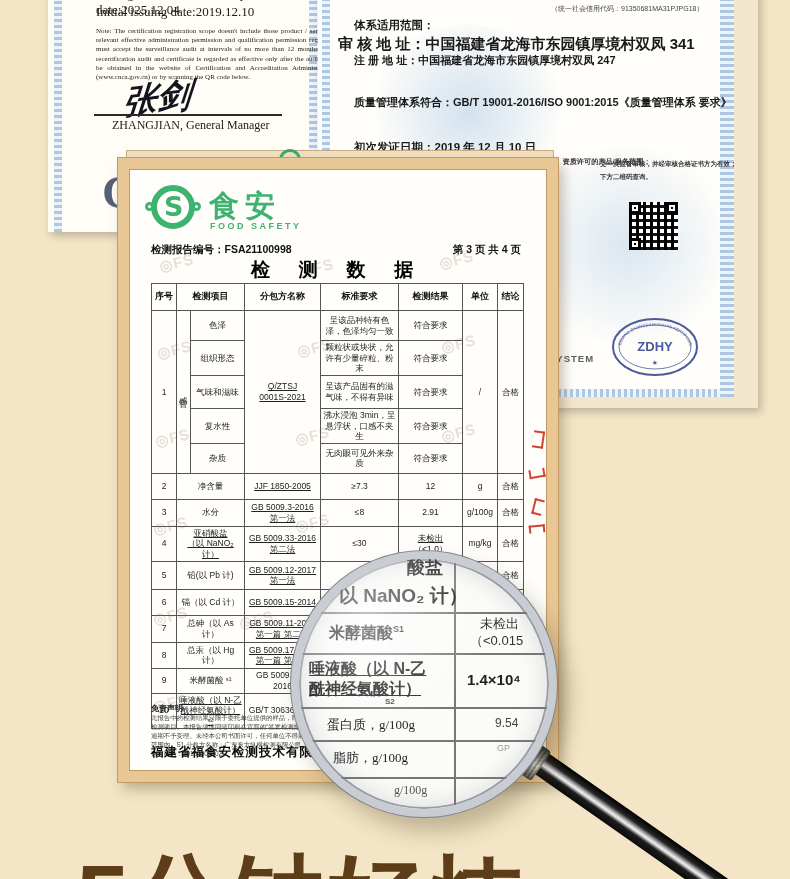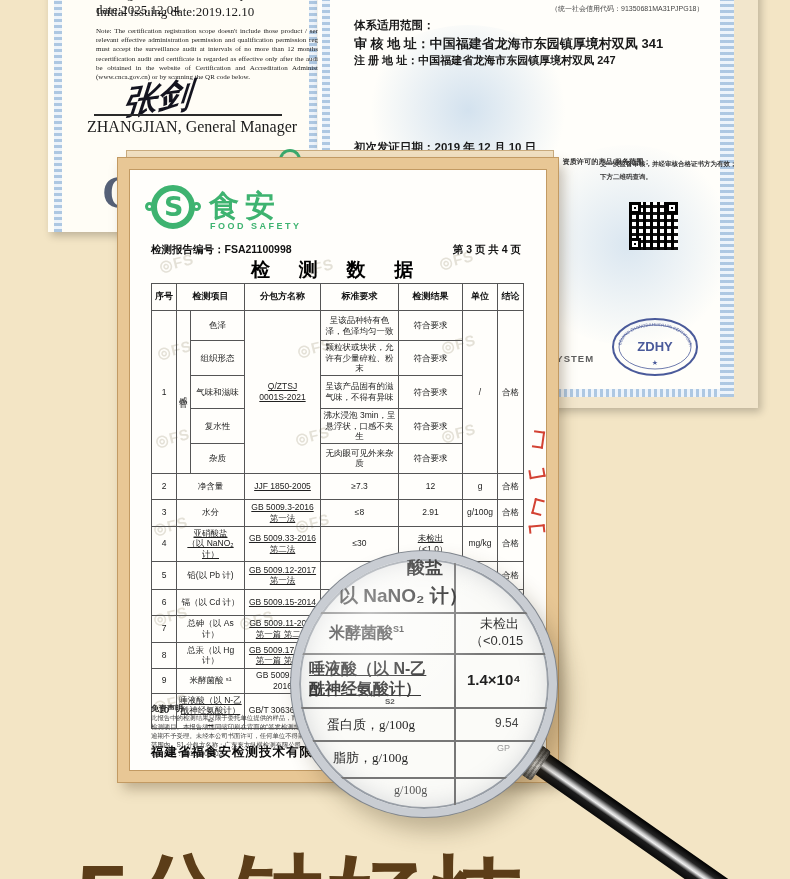--- a/index.html
+++ b/index.html
@@ -72,37 +72,38 @@
 <div id="stage">
 
   <div class="cert cert-l">
     <div class="guill-v" style="left:6px;"></div>
     <div class="guill-v" style="right:3px;"></div>
     <div class="abs eng" style="left:48px;top:6px;font-size:13px;">Issuing date:2022.12.05; expiration date:2025.12.04</div>
     <div class="abs eng" style="left:48px;top:24px;font-size:13px;">Initial issuing date:2019.12.10</div>
     <div class="abs eng" style="left:48px;top:47px;width:222px;font-size:7px;line-height:1.32;text-align:justify;">Note: The certification registration scope doesn't include those product / ser relevant effective administration permission and qualification permission reg must accept the surveillance audit at intervals of no more than 12 months recertification audit and certificate is regarded as effective only after the audi be obtained in the website of Certification and Accreditation Administ (www.cnca.gov.cn) or by scanning the QR code below.</div>
     <div class="abs sig" style="left:75px;top:96px;">张剑</div>
     <div class="sigline" style="left:46px;top:134px;width:188px;"></div>
-    <div class="abs eng" style="left:39px;top:138px;font-size:16px;">ZHANGJIAN, General Manager</div>
+    <div class="abs eng" style="left:64px;top:138px;font-size:12px;">ZHANGJIAN, General Manager</div>
     <div class="abs bigG" style="left:54px;top:186px;">G</div>
   </div>
 
   <div class="cert cert-r">
     <div class="mapblob" style="left:40px;top:60px;width:220px;height:170px;background:radial-gradient(circle,rgba(140,180,220,.38),rgba(140,180,220,0) 70%);"></div>
     <div class="mapblob" style="left:200px;top:180px;width:220px;height:200px;background:radial-gradient(circle,rgba(140,180,220,.32),rgba(140,180,220,0) 70%);"></div>
     <div class="edge-cream" style="right:0;top:0;bottom:0;width:24px;"></div>
     <div class="edge-cream" style="left:0;right:0;bottom:0;height:11px;"></div>
     <div class="guill-v" style="left:4px;bottom:11px;"></div>
     <div class="guill-v" style="right:24px;bottom:11px;width:14px;"></div>
     <div class="guill-h" style="left:12px;right:38px;bottom:11px;"></div>
 
     <div class="abs" style="left:233px;top:39px;font-size:7px;color:#444;">（统一社会信用代码：91350681MA31PJPG18）</div>
     <div class="abs zh" style="left:36px;top:53px;font-size:11.5px;">体系适用范围：</div>
-    <div class="abs zh" style="left:36px;top:70px;font-size:13px;">审 核 地 址：中国福建省龙海市东园镇厚境村双凤 341</div>
+    <div class="abs zh" style="left:20px;top:70px;font-size:15px;">审 核 地 址：中国福建省龙海市东园镇厚境村双凤 341</div>
     <div class="abs zh" style="left:36px;top:88px;font-size:11px;">注 册 地 址：中国福建省龙海市东园镇厚境村双凤 247</div>
+    <div class="abs zh" style="left:36px;top:130px;font-size:11px;">质量管理体系符合：GB/T 19001-2016/ISO 9001:2015《质量管理体系 要求》</div>
     <div class="abs zh" style="left:36px;top:175px;font-size:11.5px;">初次发证日期：2019 年 12 月 10 日</div>
     <div class="abs" style="left:36px;top:192px;font-size:7.2px;font-weight:bold;color:#333;">注：认证注册范围不包括未获得有效的国家规定的相关行政许可、资质许可的产品/服务范围；</div>
     <div class="abs" style="left:282px;top:195px;font-size:6.5px;font-weight:bold;color:#333;">受一次监督审核，并经审核合格证书方为有效；</div>
     <div class="abs" style="left:282px;top:208px;font-size:6.5px;font-weight:bold;color:#333;">下方二维码查询。</div>
 
     <div class="qr" style="left:311px;top:237px;width:49px;height:48px;">
       <div class="finder" style="left:0;top:0;">
           <i></i>
         </div>
       <div class="finder" style="right:0;top:0;">

